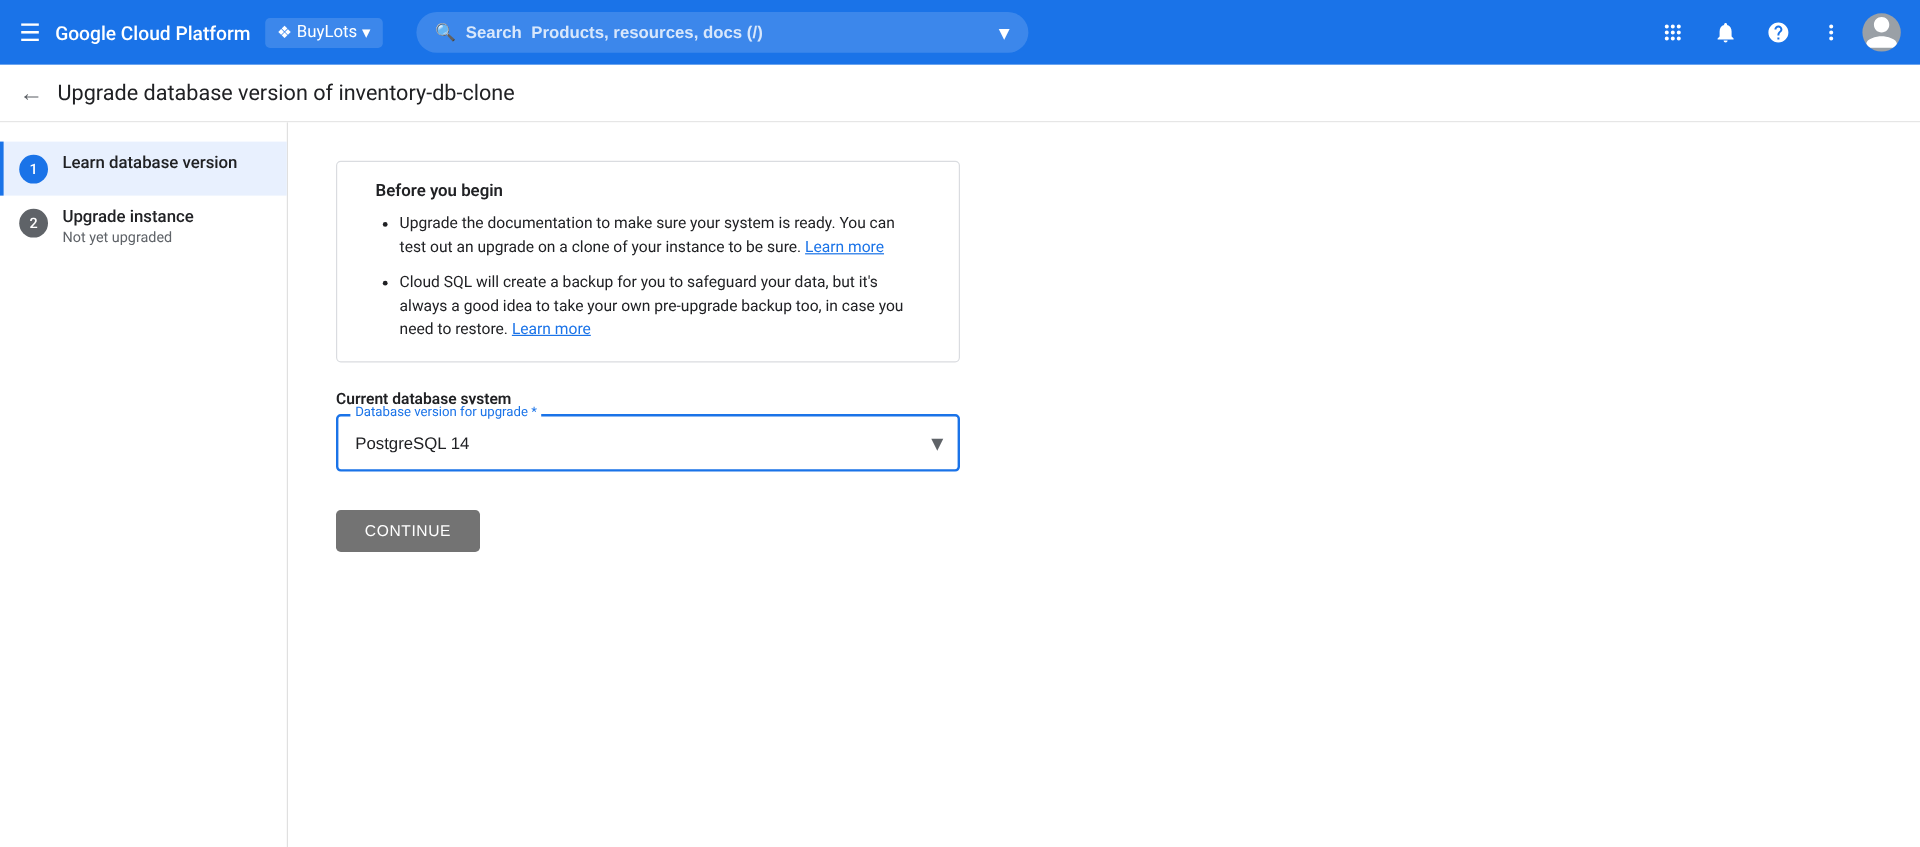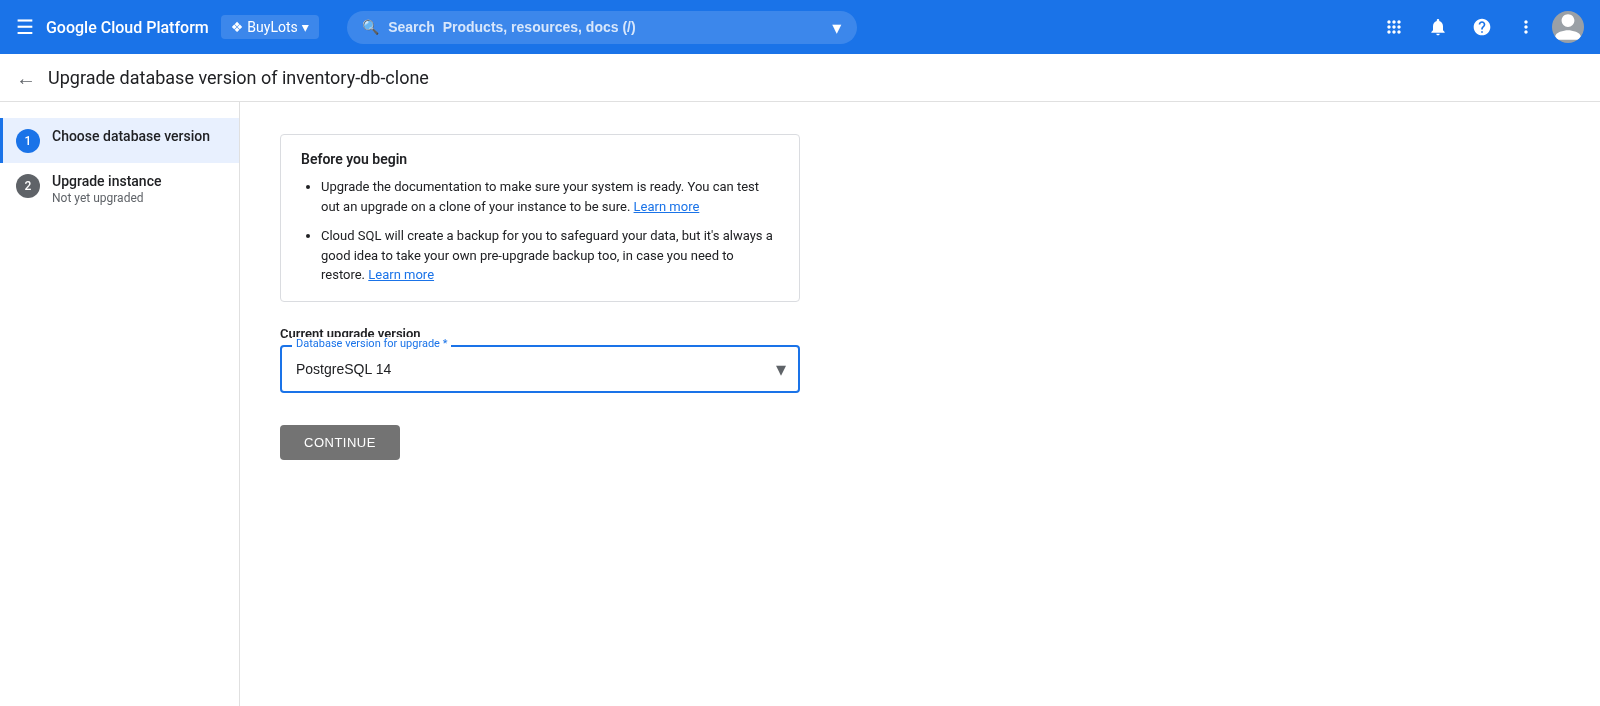--- a/index.html
+++ b/index.html
@@ -80,21 +80,21 @@
 
     
     .content-area {
       flex: 1; padding: 32px 40px; overflow-y: auto; background: #fff;
     }
     .content-title { font-size: 22px; font-weight: 400; color: #202124; margin-bottom: 20px; }
 
     
     .info-box {
       border: 1px solid #dadce0; border-radius: 4px;
-      padding: 16px 20px; margin-bottom: 24px;
+      padding: 16px 32px; margin-bottom: 24px;
       max-width: 520px;
     }
     .info-box-title { font-size: 14px; font-weight: 600; color: #202124; margin-bottom: 10px; }
     .info-box ul { padding-left: 20px; }
     .info-box li { font-size: 13px; color: #202124; margin-bottom: 10px; line-height: 1.5; }
     .info-box li:last-child { margin-bottom: 0; }
     .info-box a { color: #1a73e8; text-decoration: underline; }
 
     
     .section-label { font-size: 13px; font-weight: 600; color: #202124; margin-bottom: 4px; }
@@ -182,21 +182,21 @@
   <span class="subheader-back">←</span>
   <span class="subheader-title">Upgrade database version of inventory-db-clone</span>
 </div>
 
 <div class="main-layout">
 
   <div class="sidebar">
     <div class="sidebar-step active">
       <div class="sidebar-step-number">1</div>
       <div class="sidebar-step-info">
-        <span class="sidebar-step-label">Choose database version</span>
+        <span class="sidebar-step-label">Learn database version</span>
       </div>
     </div>
     <div class="sidebar-step">
       <div class="sidebar-step-number">2</div>
       <div class="sidebar-step-info">
         <span class="sidebar-step-label">Upgrade instance</span>
         <span class="sidebar-step-sublabel">Not yet upgraded</span>
       </div>
     </div>
   </div>
@@ -212,21 +212,21 @@
           <a href="#">Learn more</a>
         </li>
         <li>
           <span>Cloud SQL will create a backup for you to safeguard your data, but it's always a good idea to take your own pre-upgrade backup too, in case you need to restore.</span>
           <a href="#">Learn more</a>
         </li>
       </ul>
     </div>
 
     
-    <div class="section-label">Current upgrade version</div>
+    <div class="section-label">Current database system</div>
 
     
     <div class="dropdown-wrapper">
       <span class="dropdown-label">Database version for upgrade *</span>
       <select class="dropdown-select">
         <option value="PostgreSQL 10">PostgreSQL 10</option>
         <option value="PostgreSQL 11">PostgreSQL 11</option>
         <option value="PostgreSQL 12">PostgreSQL 12</option>
         <option value="PostgreSQL 13">PostgreSQL 13</option>
         <option value="PostgreSQL 14" selected="">PostgreSQL 14</option>

